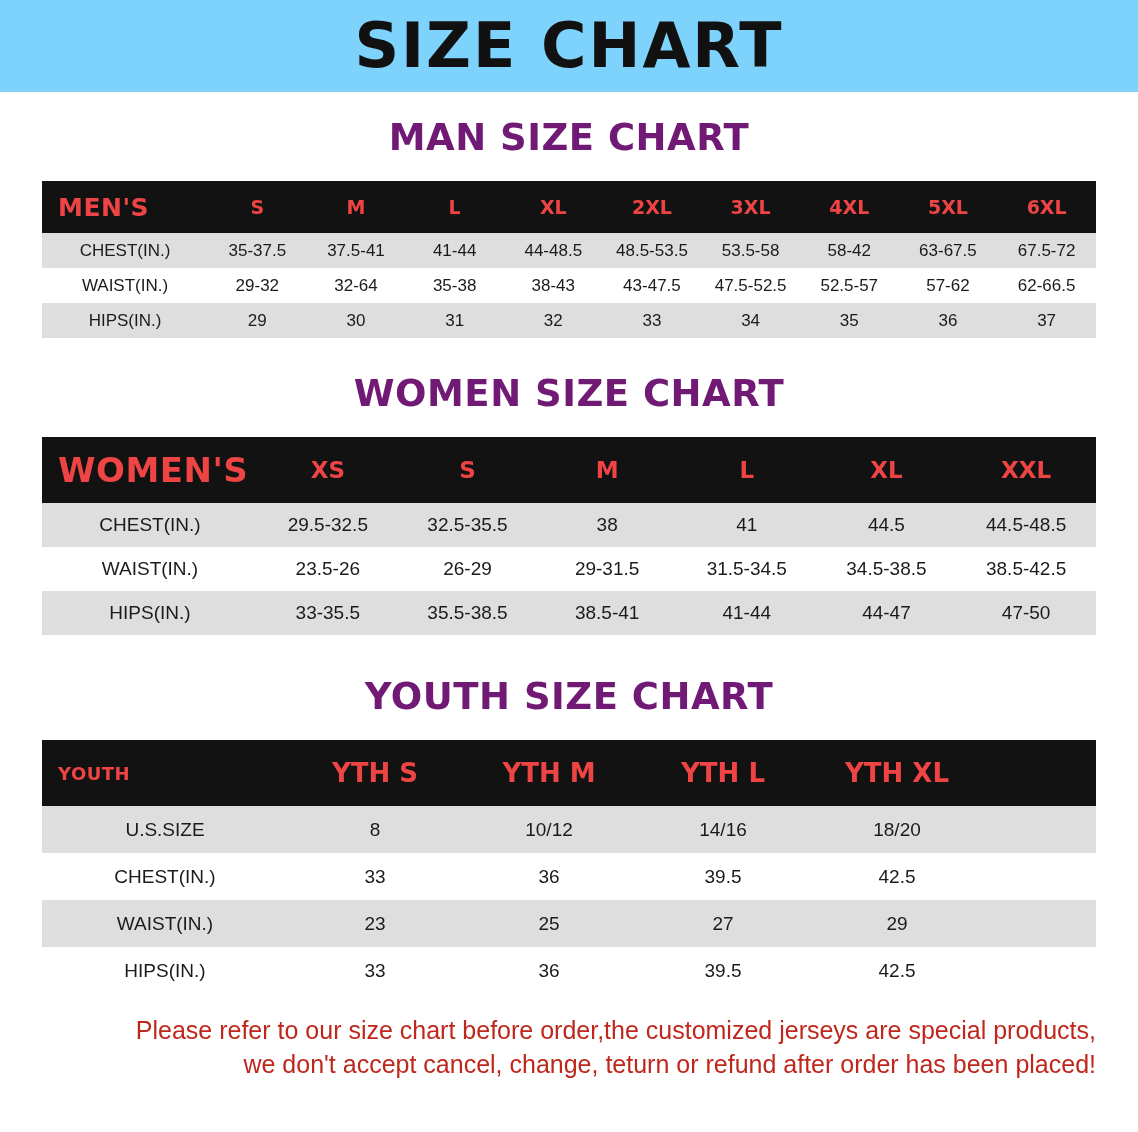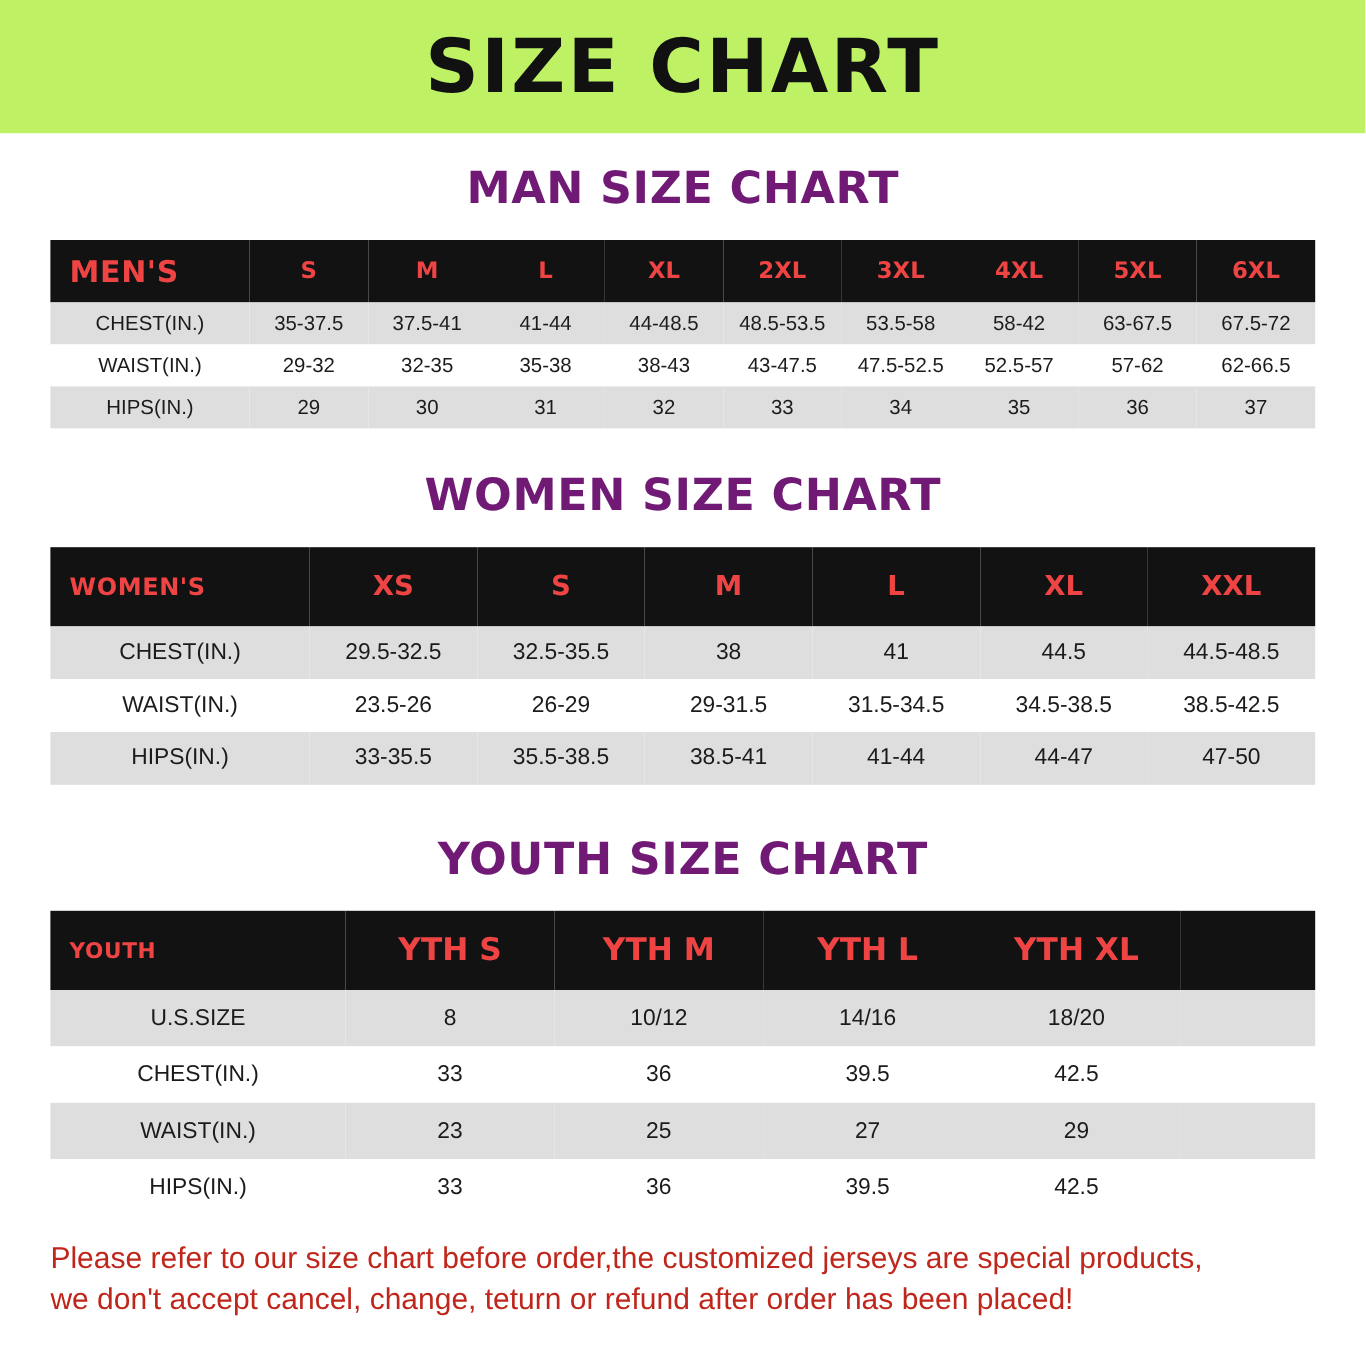--- a/index.html
+++ b/index.html
@@ -15,22 +15,22 @@
   }
   .page {
     position: relative;
     width: 1138px;
     height: 1132px;
     background: #ffffff;
   }
 
   
   .banner {
-    height: 111px;
-    background: #bef264;
+    height: 92px;
+    background: #7dd3fc;
     display: flex;
     align-items: center;
     justify-content: center;
   }
   .banner-title {
     font-family: "DejaVu Sans", sans-serif;
     font-weight: bold;
     font-size: 62px;
     letter-spacing: 2px;
     color: #111111;
@@ -87,37 +87,37 @@
   
   #men-table { margin-top: 22px; }
   #men-table thead th { height: 44px; font-size: 19px; }
   #men-table thead th.head-label { font-size: 25px; letter-spacing: 0.5px; }
   #men-table tbody td { height: 33px; font-size: 17px; }
   #men-table tbody td.row-label { font-size: 17px; }
 
   
   #women-table { margin-top: 22px; }
   #women-table thead th { height: 58px; font-size: 23px; }
-  #women-table thead th.head-label { font-size: 20px; letter-spacing: 0.5px; margin-left: 48px; }
+  #women-table thead th.head-label { font-size: 34px; letter-spacing: 0.5px; margin-left: 48px; }
   #women-table tbody td { height: 42px; font-size: 19px; }
 
   
   #youth-table { margin-top: 22px; }
   #youth-table thead th { height: 58px; font-size: 26px; }
   #youth-table thead th.head-label { font-size: 18px; letter-spacing: 0.5px; }
   #youth-table tbody td { height: 45px; font-size: 19px; }
 
   
   .note {
-    margin: 20px 42px 0 42px;
+    margin: 20px 42px 0 24px;
     color: #c0271c;
     font-family: "Liberation Sans", sans-serif;
     font-size: 25px;
     line-height: 1.35;
-    text-align: left;
+    text-align: right;
   }
   .note-line { display: block; }
 </style>
 </head>
 <body>
 
 <div class="page">
 
   <div class="banner">
     <div class="banner-title">SIZE CHART</div>
@@ -153,21 +153,21 @@
           <td>44-48.5</td>
           <td>48.5-53.5</td>
           <td>53.5-58</td>
           <td>58-42</td>
           <td>63-67.5</td>
           <td>67.5-72</td>
         </tr>
         <tr class="plain">
           <td class="row-label">WAIST(IN.)</td>
           <td>29-32</td>
-          <td>32-35</td>
+          <td>32-64</td>
           <td>35-38</td>
           <td>38-43</td>
           <td>43-47.5</td>
           <td>47.5-52.5</td>
           <td>52.5-57</td>
           <td>57-62</td>
           <td>62-66.5</td>
         </tr>
         <tr class="shade">
           <td class="row-label">HIPS(IN.)</td>

